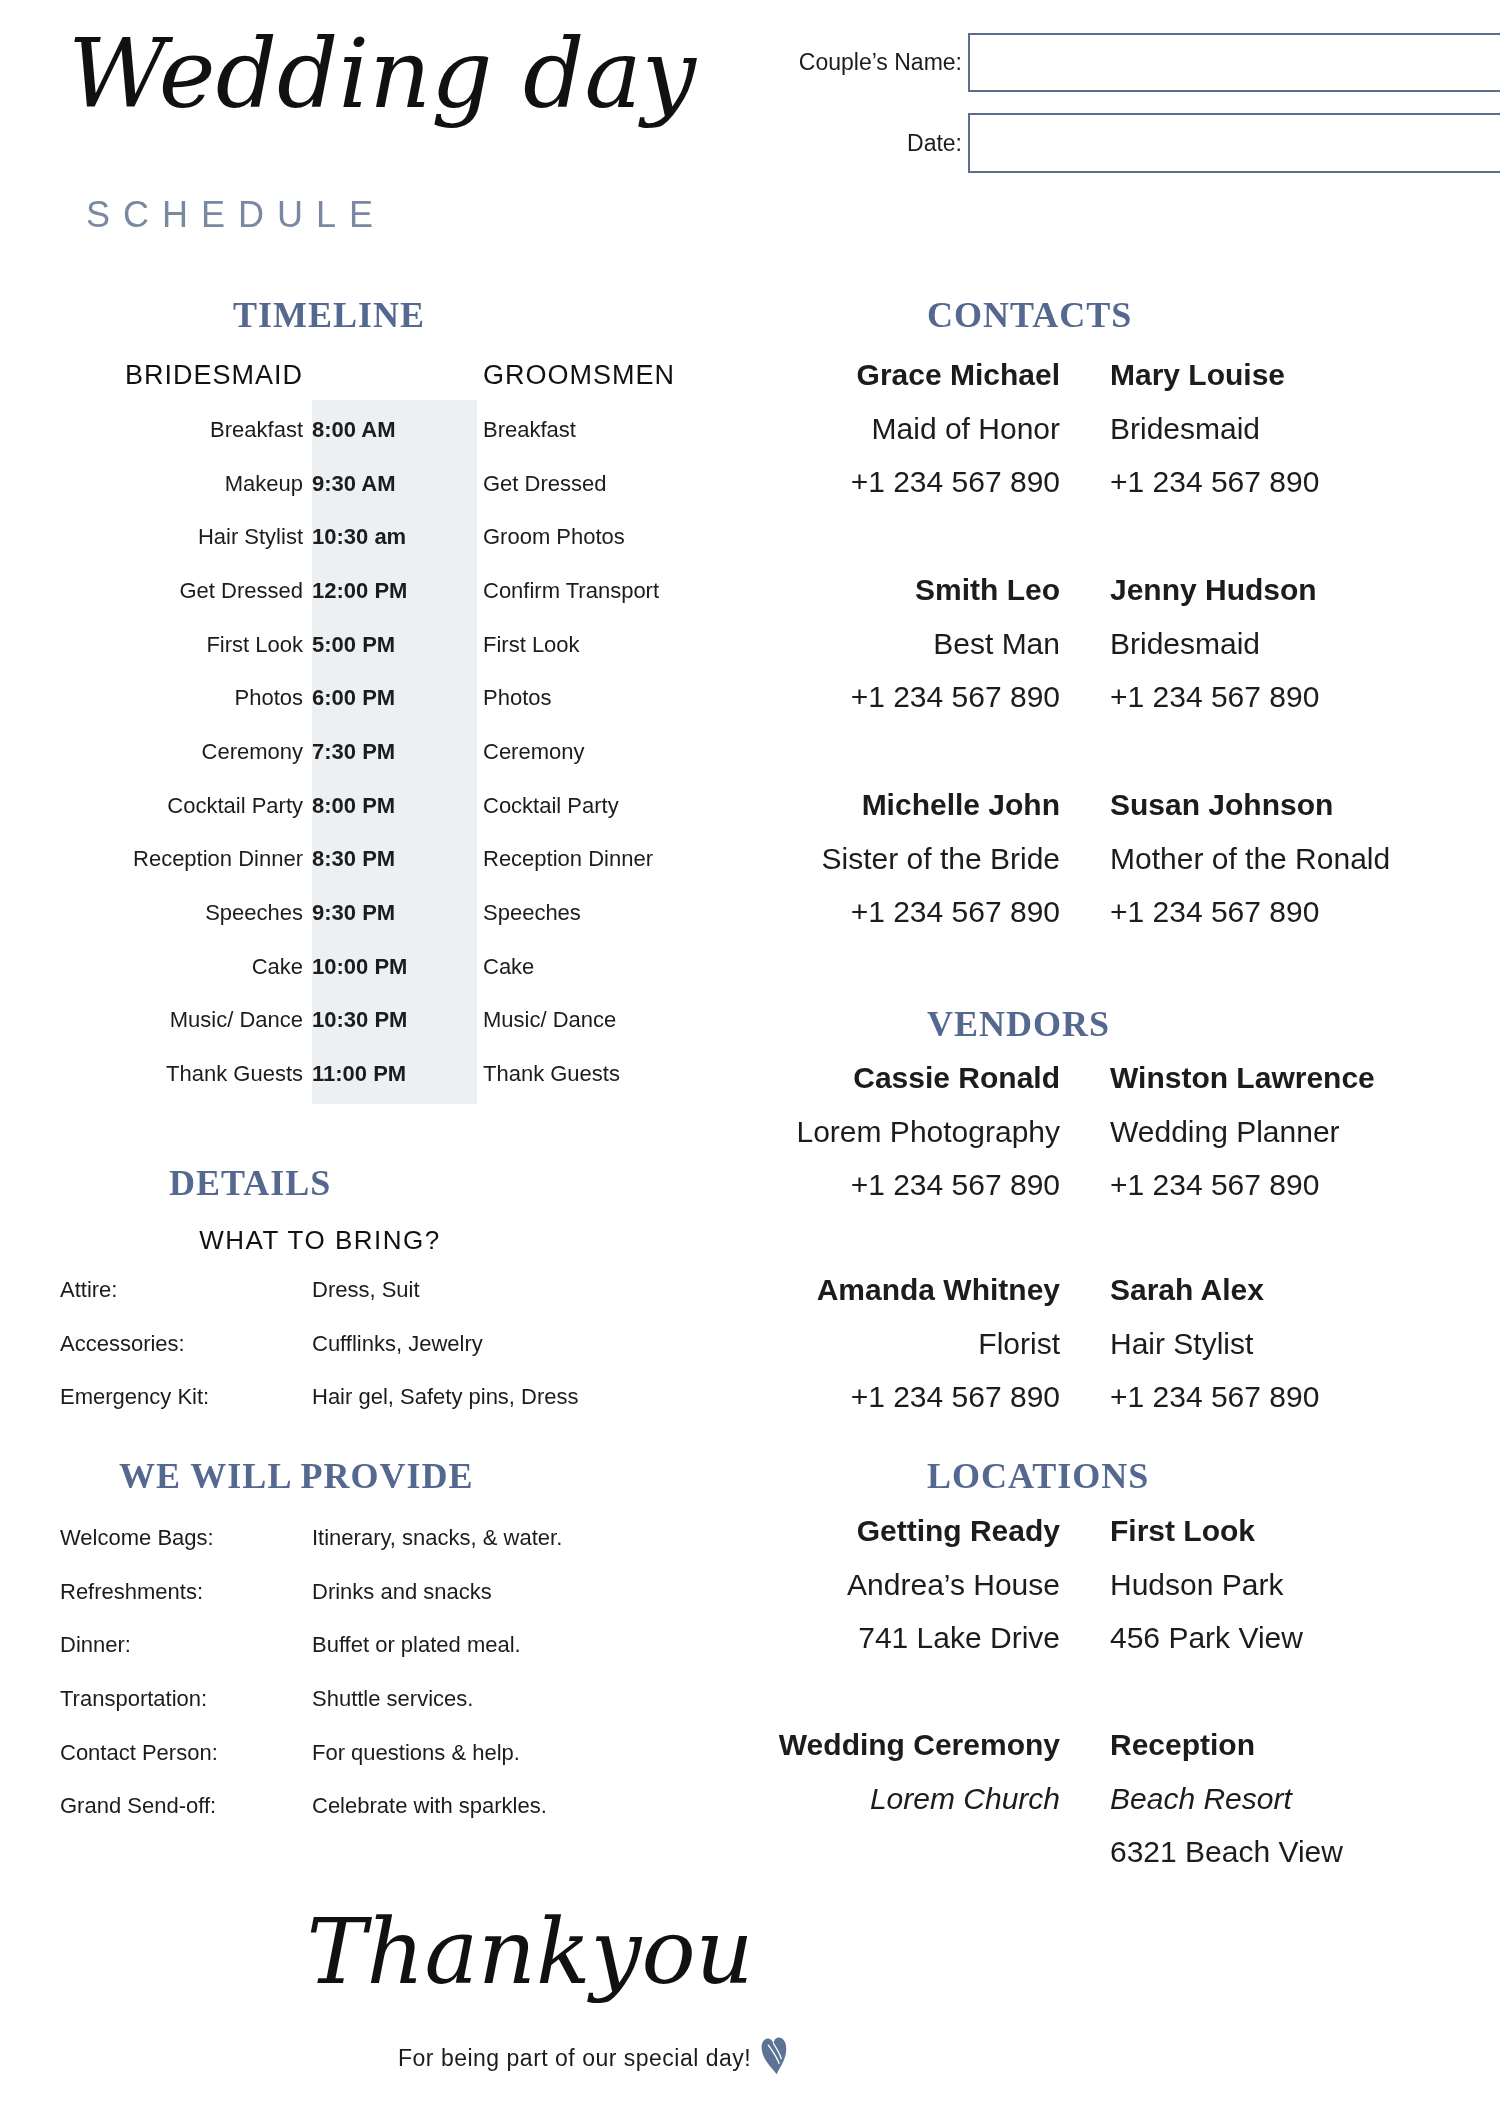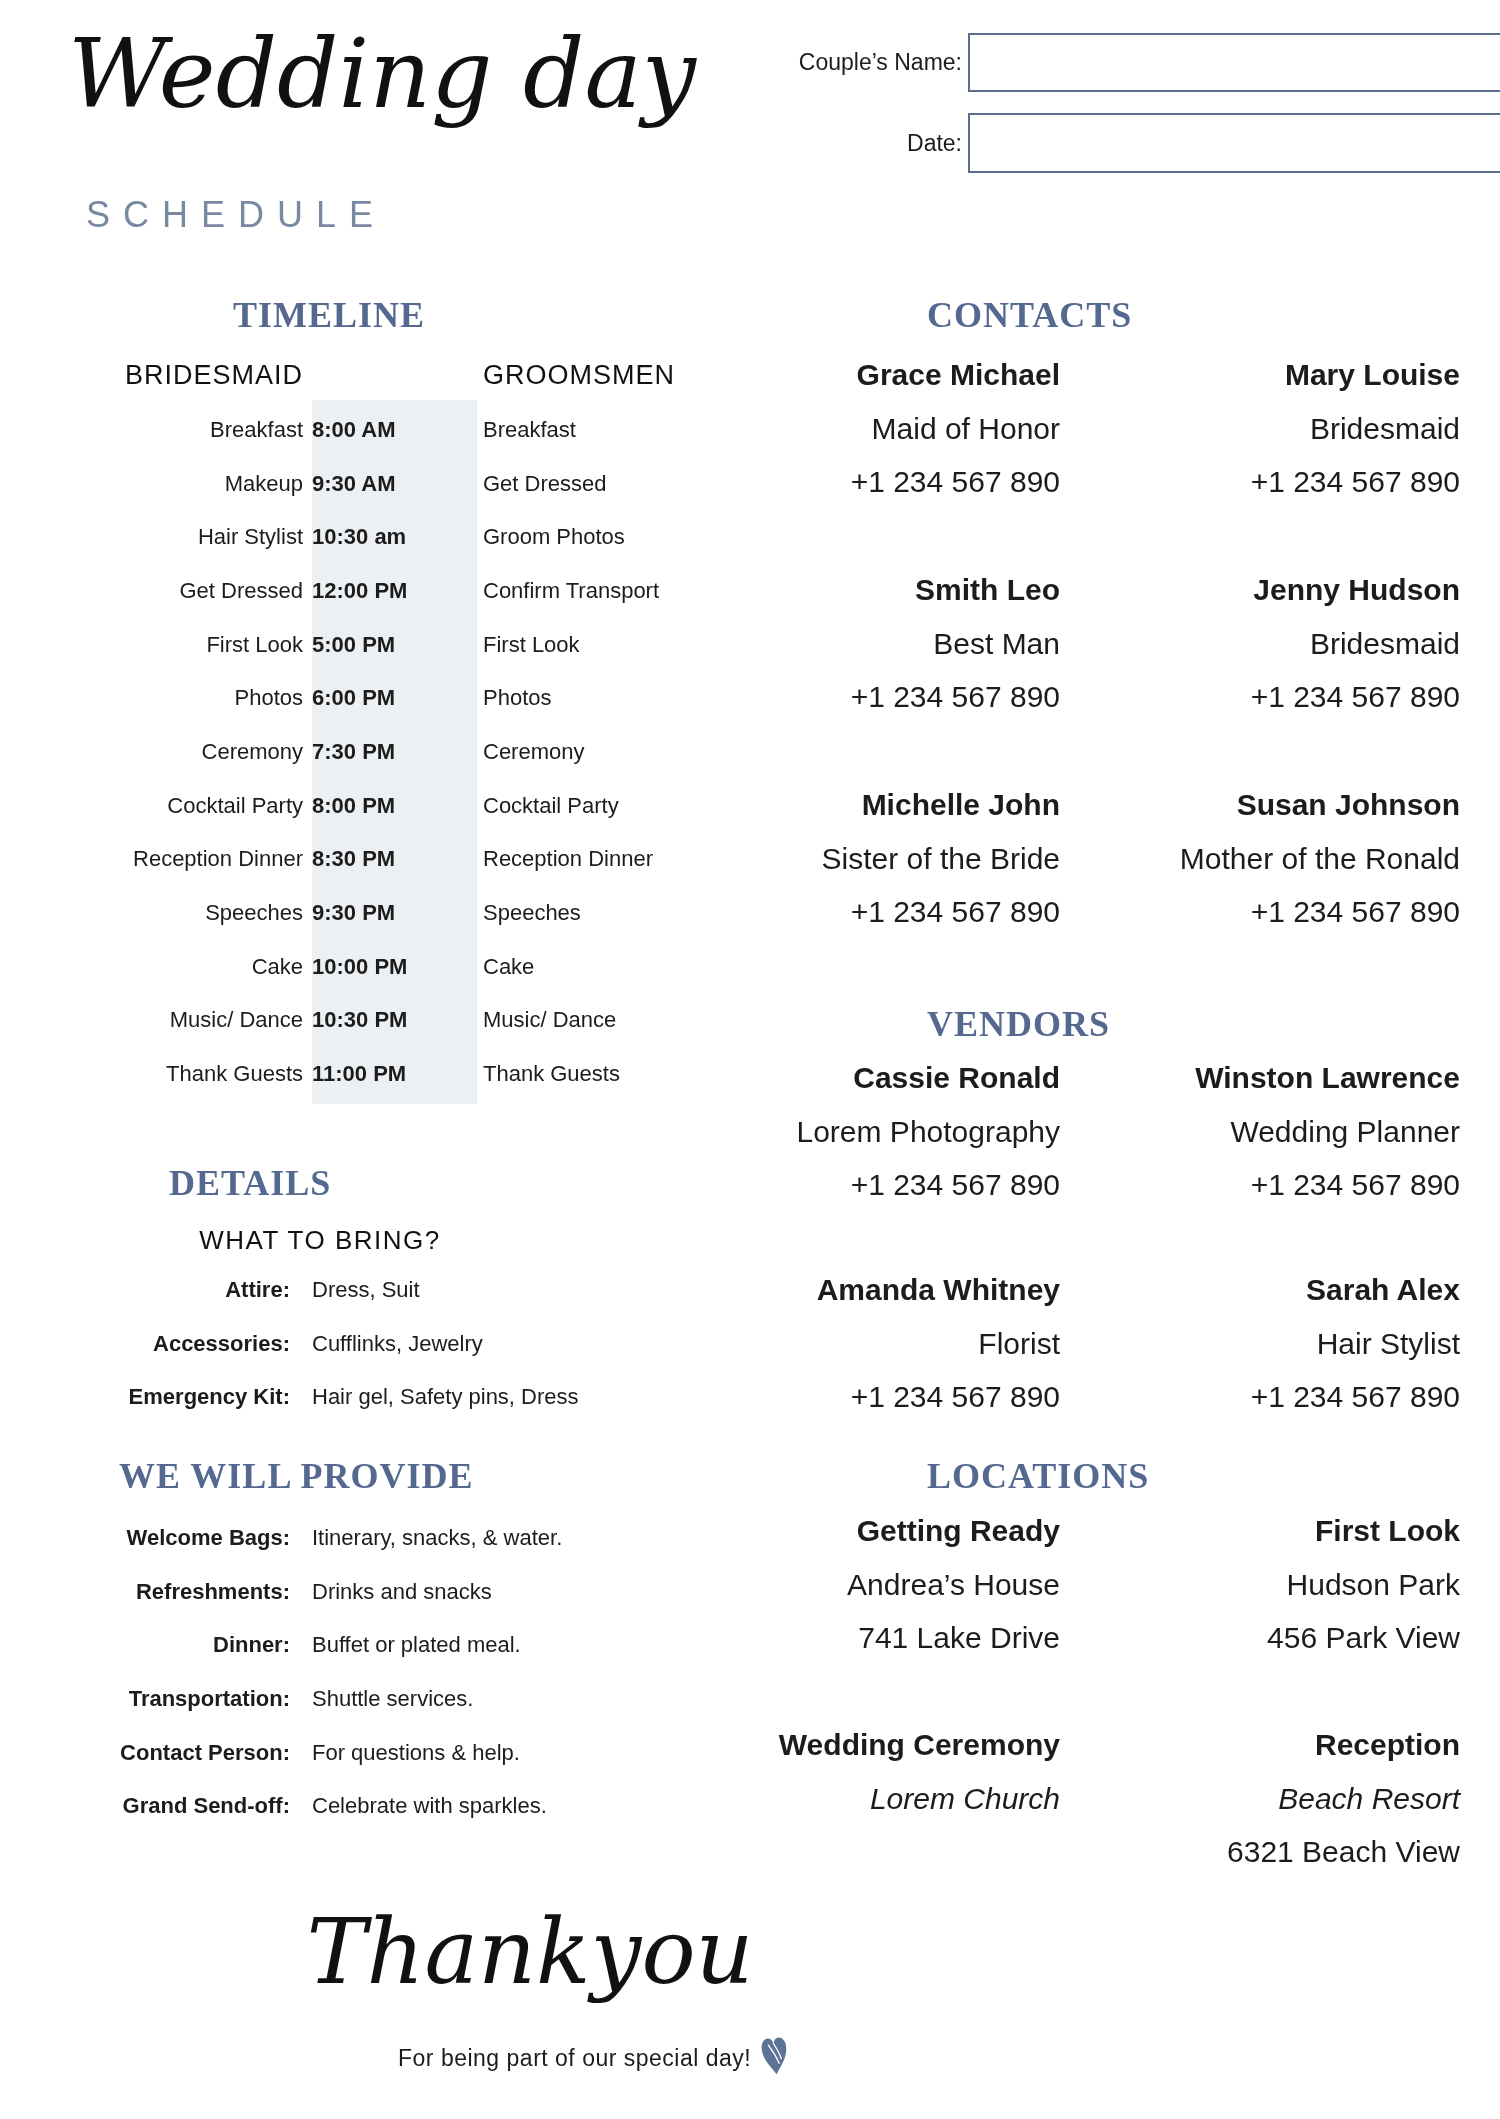--- a/index.html
+++ b/index.html
@@ -88,36 +88,36 @@
 
   
   .kv-list { position:absolute; left:60px; width:700px; }
   .kv-details { top:1263px; }
   .kv-provide { top:1511px; }
   .kv-row {
     display:grid; grid-template-columns:230px 1fr;
     column-gap:22px; height:53.7px; align-items:center;
     font-size:22px;
   }
-  .kv-row .k { text-align:right; font-weight:bold; white-space:nowrap; }
+  .kv-row .k { font-weight:normal; white-space:nowrap; }
   .kv-row .v { white-space:nowrap; }
   .sub-heading {
     position:absolute; left:120px; top:1225px; width:400px;
     text-align:center; font-size:26px; letter-spacing:1.5px;
     line-height:30px; color:#111; white-space:nowrap;
   }
 
   
   .pair {
     position:absolute; left:700px; width:760px;
     display:grid; grid-template-columns:360px 350px; column-gap:50px;
     font-size:30px; z-index:1;
   }
   .pair .c1 { text-align:right; }
-  .pair .c2 { text-align:right; }
+  .pair .c2 { text-align:left; }
   .pair .ln { height:53.7px; line-height:53.7px; white-space:nowrap; }
   .pair .name { font-weight:bold; }
   .pair .italic { font-style:italic; }
   .g-contacts-1 { top:348px; }
   .g-contacts-2 { top:563px; }
   .g-contacts-3 { top:778px; }
   .g-vendors-1  { top:1051px; }
   .g-vendors-2  { top:1263px; }
   .g-locations-1{ top:1504px; }
   .g-locations-2{ top:1718px; }

